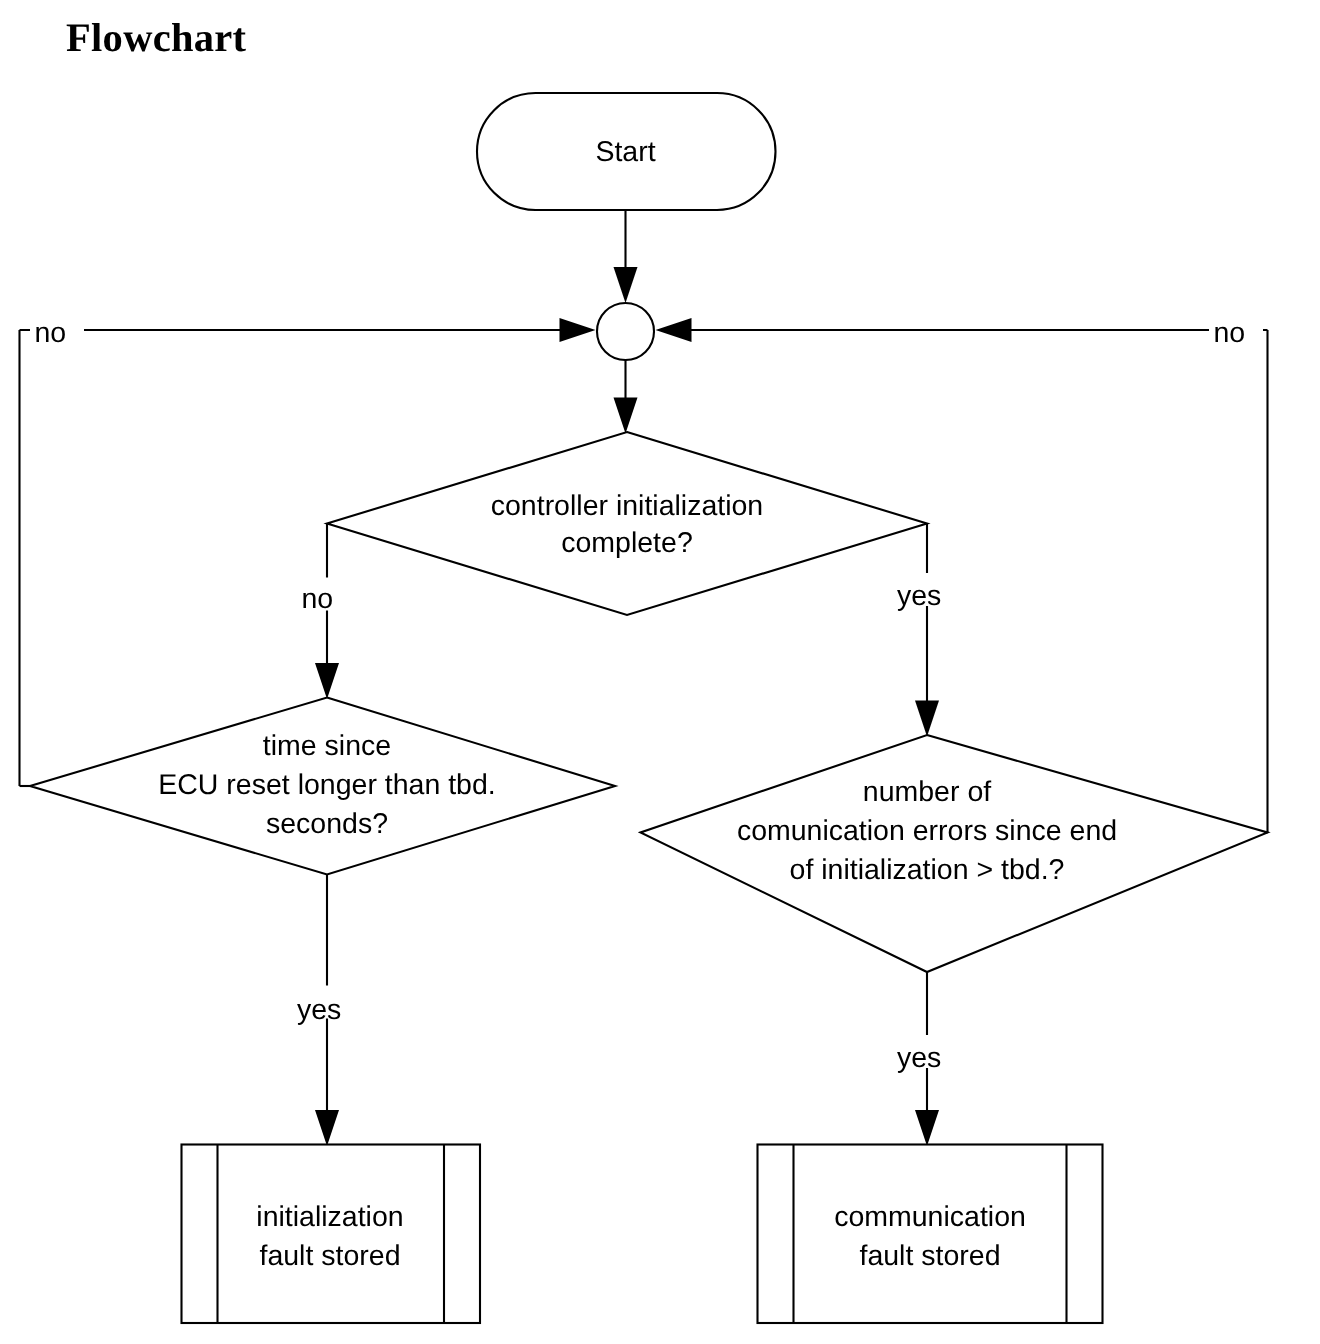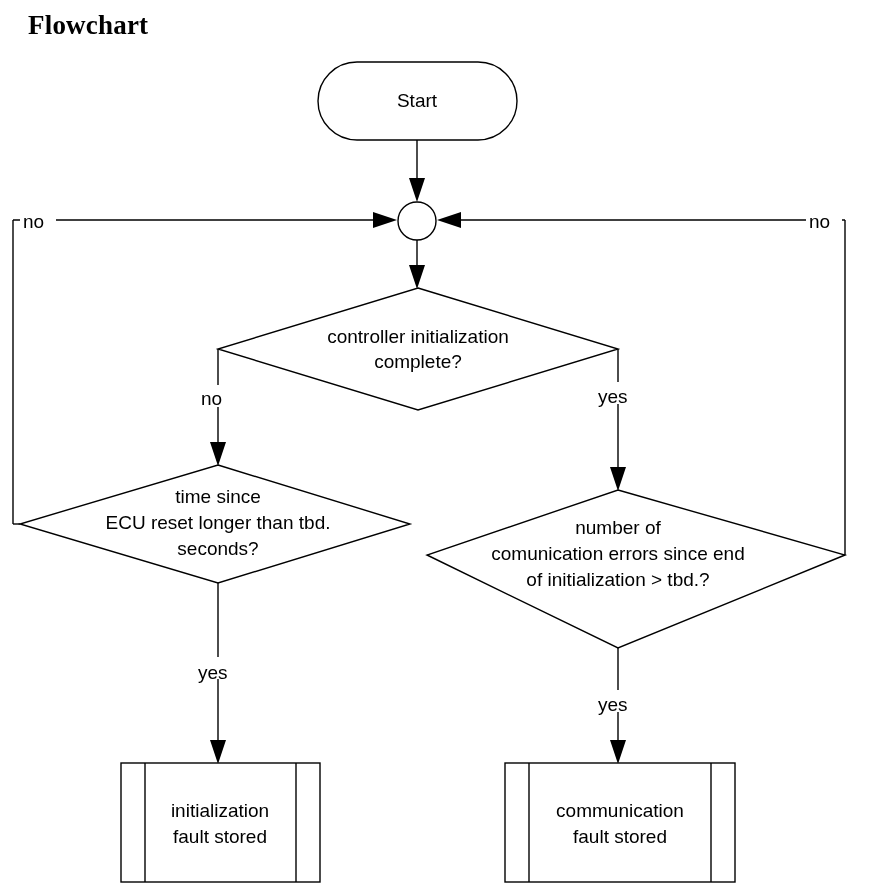--- a/index.html
+++ b/index.html
@@ -10,21 +10,21 @@
   #page {
     position: relative;
     width: 880px;
     height: 896px;
     background: #ffffff;
     overflow: hidden;
     font-family: "Liberation Sans", sans-serif;
   }
   #title {
     position: absolute;
-    left: 28px;
+    left: 44px;
     top: 10px;
     font-family: "Liberation Serif", serif;
     font-weight: bold;
     font-size: 27px;
     color: #000000;
     letter-spacing: 0.2px;
     white-space: nowrap;
   }
   svg#flow {
     position: absolute;

